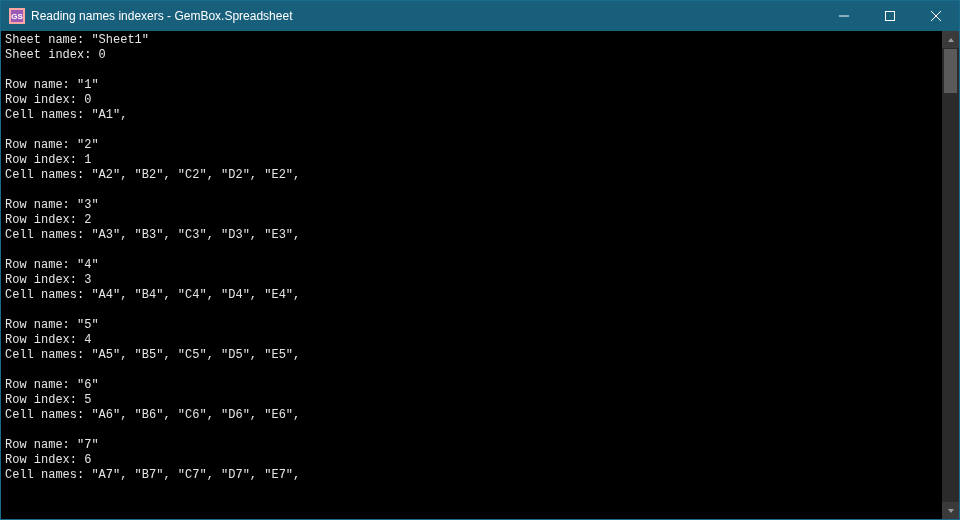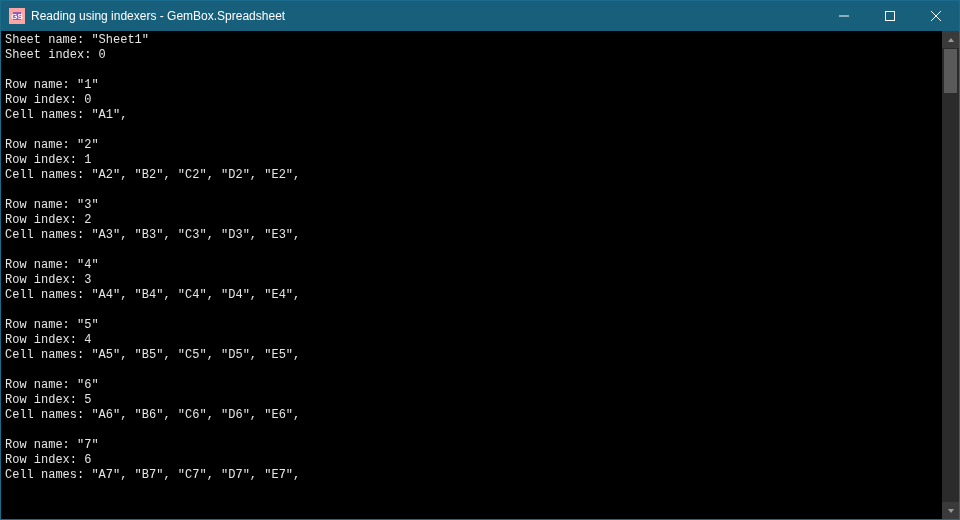--- a/index.html
+++ b/index.html
@@ -15,21 +15,21 @@
     background: #175f7a;
     display: flex; align-items: center;
     color: #fff;
     font-size: 12px;
     user-select: none;
   }
   .titlebar .app-icon {
     width: 16px; height: 16px;
     margin: 0 6px 0 8px;
     background: #9b59b6;
-    border: 4px solid #fca5a5;
+    border: 2px solid #fca5a5;
     display: flex; align-items: center; justify-content: center;
     font-size: 8px; font-weight: bold; color: #fff;
   }
   .titlebar .title { flex: 0 0 auto; white-space: nowrap; }
   .titlebar .spacer { flex: 1 1 auto; }
   .titlebar .win-btn {
     width: 46px; height: 30px;
     display: flex; align-items: center; justify-content: center;
     color: #fff;
   }
@@ -69,21 +69,21 @@
     top: 18px; height: 44px;
     border-radius: 0;
   }
 </style>
 </head>
 <body>
 
 <div class="window">
   <div class="titlebar">
     <div class="app-icon">GS</div>
-    <div class="title">Reading using indexers - GemBox.Spreadsheet</div>
+    <div class="title">Reading names indexers - GemBox.Spreadsheet</div>
     <div class="spacer"></div>
     <div class="win-btn">
       <svg viewBox="0 0 10 10">
           <line x1="0" y1="5" x2="10" y2="5"></line>
         </svg>
     </div>
     <div class="win-btn">
       <svg viewBox="0 0 10 10">
           <rect x="0.5" y="0.5" width="9" height="9"></rect>
         </svg>

